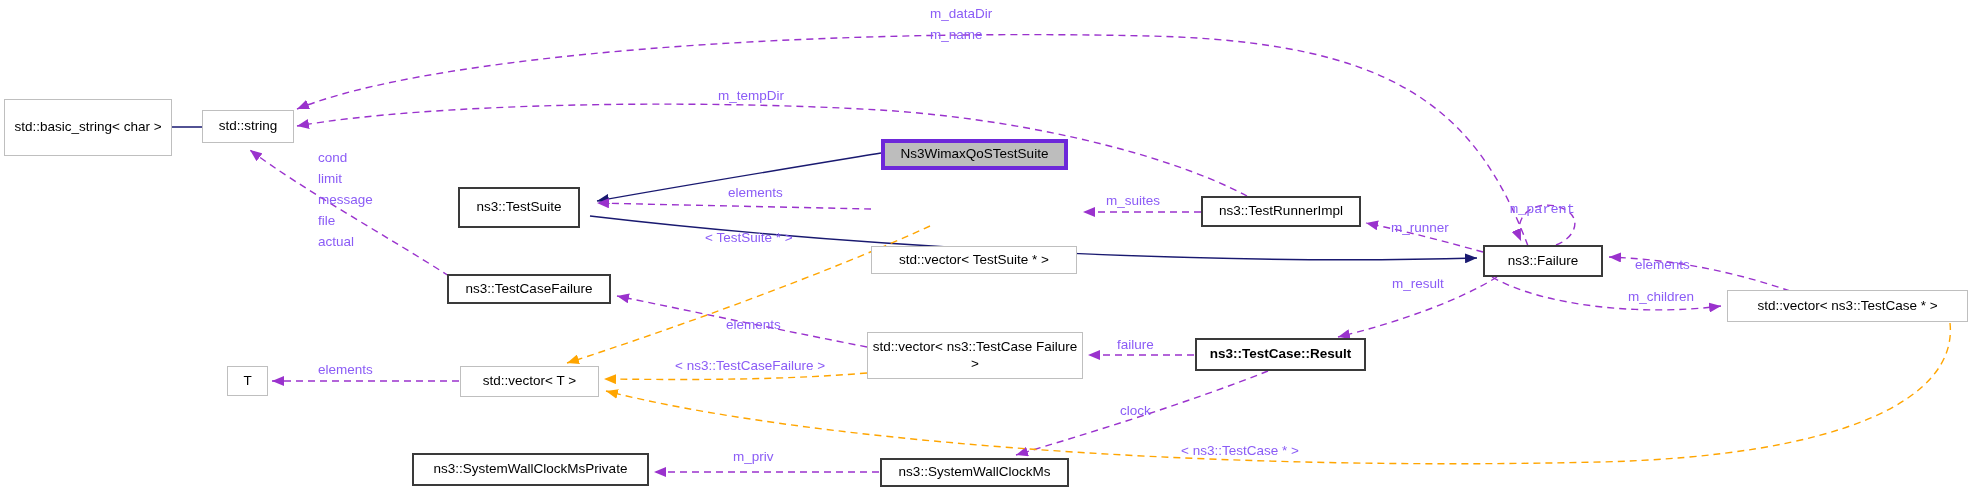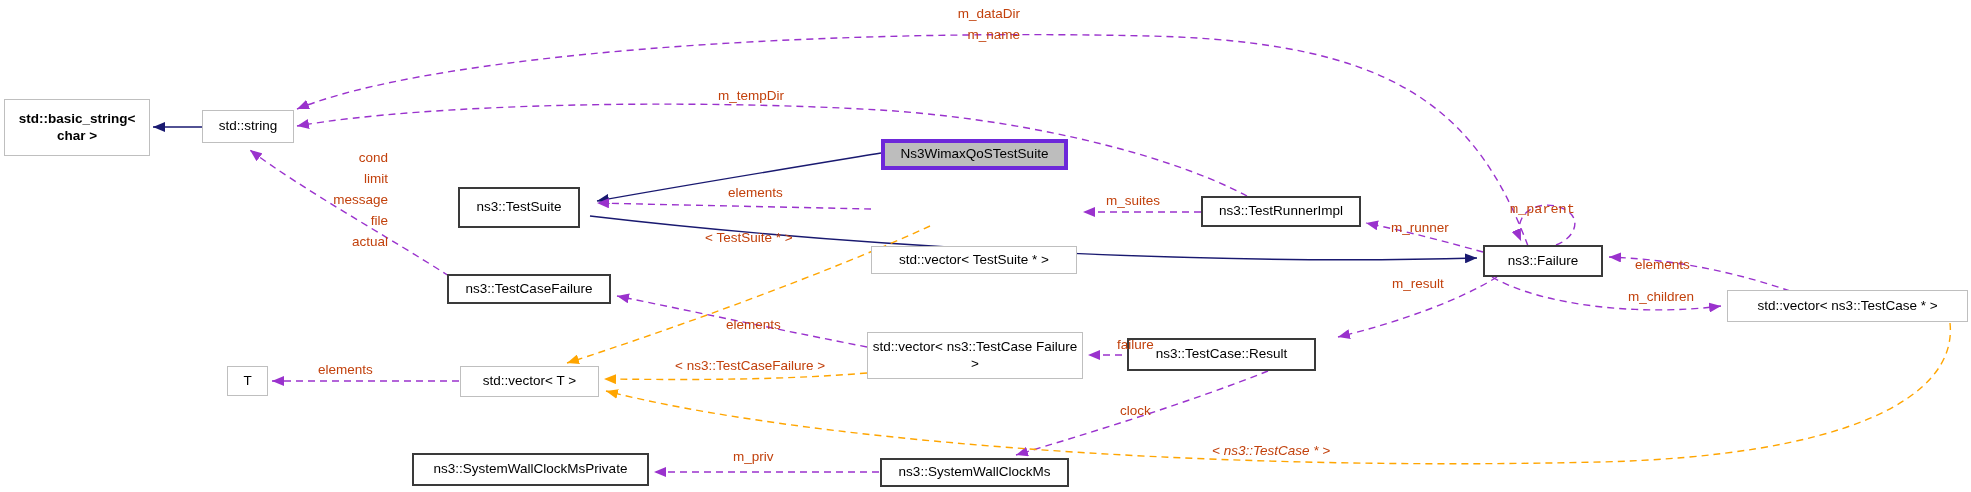--- a/index.html
+++ b/index.html
@@ -21,23 +21,23 @@
     border:1px solid #bfbfbf;
     box-sizing:border-box;
     line-height:1.2;
     padding:1px 4px;
     white-space:normal;
   }
   .node.strong{border:2px solid #3a3a3a;}
   .node.current{background:#bdbdbd;border:4px solid #6d28d9;}
   .elabel{
     position:absolute;
-    color:#c2410c;
+    color:#8b5cf6;
     white-space:pre-line;
-    text-align:right;
+    text-align:left;
     line-height:1.55;
   }
 </style>
 </head>
 <body>
 
 <div class="canvas">
 
   <svg class="edges" viewBox="0 0 1971 492" xmlns="http://www.w3.org/2000/svg">
     <defs>
@@ -70,31 +70,31 @@
     <path d="M 867,347 C 790,332 700,313 617,296" stroke="#9a32cd" stroke-width="1.4" stroke-dasharray="7,5" fill="none" marker-end="url(#arr-purple)"></path>
     <path d="M 449,276 C 390,238 300,188 250,150" stroke="#9a32cd" stroke-width="1.4" stroke-dasharray="7,5" fill="none" marker-end="url(#arr-purple)"></path>
     <path d="M 879,472 L 654,472" stroke="#9a32cd" stroke-width="1.4" stroke-dasharray="7,5" fill="none" marker-end="url(#arr-purple)"></path>
     <path d="M 459,381 L 272,381" stroke="#9a32cd" stroke-width="1.4" stroke-dasharray="7,5" fill="none" marker-end="url(#arr-purple)"></path>
 
     <path d="M 930,226 C 830,272 670,330 567,363" stroke="#ffa500" stroke-width="1.4" stroke-dasharray="7,5" fill="none" marker-end="url(#arr-orange)"></path>
     <path d="M 867,373 C 780,380 700,380 604,379" stroke="#ffa500" stroke-width="1.4" stroke-dasharray="7,5" fill="none" marker-end="url(#arr-orange)"></path>
     <path d="M 1950,323 C 1958,400 1840,456 1600,462 C 1180,472 790,438 606,391" stroke="#ffa500" stroke-width="1.4" stroke-dasharray="7,5" fill="none" marker-end="url(#arr-orange)"></path>
   </svg>
 
-  <div class="node" style="left:4px;top:99px;width:146px;height:57px;font-weight:bold;">std::basic_string&lt; char &gt;</div>
+  <div class="node" style="left:4px;top:99px;width:168px;height:57px;">std::basic_string&lt; char &gt;</div>
   <div class="node" style="left:202px;top:110px;width:92px;height:33px;">std::string</div>
   <div class="node current" style="left:881px;top:139px;width:187px;height:31px;">Ns3WimaxQoSTestSuite</div>
   <div class="node strong" style="left:458px;top:187px;width:122px;height:41px;">ns3::TestSuite</div>
   <div class="node" style="left:871px;top:198px;width:206px;height:28px;margin-top:48px;">std::vector&lt; TestSuite * &gt;</div>
   <div class="node strong" style="left:1201px;top:196px;width:160px;height:31px;">ns3::TestRunnerImpl</div>
   <div class="node strong" style="left:1483px;top:245px;width:120px;height:32px;">ns3::Failure</div>
   <div class="node" style="left:1727px;top:290px;width:241px;height:32px;">std::vector&lt; ns3::TestCase * &gt;</div>
   <div class="node strong" style="left:447px;top:274px;width:164px;height:30px;">ns3::TestCaseFailure</div>
   <div class="node" style="left:867px;top:332px;width:216px;height:47px;">std::vector&lt; ns3::TestCase Failure &gt;</div>
-  <div class="node strong" style="left:1127px;top:338px;width:189px;height:33px;">ns3::TestCase::Result</div>
+  <div class="node strong" style="left:1195px;top:338px;width:171px;height:33px;font-weight:bold;">ns3::TestCase::Result</div>
   <div class="node" style="left:227px;top:366px;width:41px;height:30px;">T</div>
   <div class="node" style="left:460px;top:366px;width:139px;height:31px;">std::vector&lt; T &gt;</div>
   <div class="node strong" style="left:412px;top:453px;width:237px;height:33px;">ns3::SystemWallClockMsPrivate</div>
   <div class="node strong" style="left:880px;top:458px;width:189px;height:29px;">ns3::SystemWallClockMs</div>
 
   <div class="elabel" style="left:930px;top:4px;width:90px;">m_dataDir
 m_name</div>
   <div class="elabel" style="left:718px;top:86px;">m_tempDir</div>
   <div class="elabel" style="left:318px;top:148px;width:70px;">cond
 limit
@@ -108,15 +108,15 @@
   <div class="elabel" style="left:1635px;top:255px;">elements</div>
   <div class="elabel" style="left:1628px;top:287px;">m_children</div>
   <div class="elabel" style="left:1392px;top:274px;">m_result</div>
   <div class="elabel" style="left:1117px;top:335px;">failure</div>
   <div class="elabel" style="left:1120px;top:401px;">clock</div>
   <div class="elabel" style="left:726px;top:315px;">elements</div>
   <div class="elabel" style="left:318px;top:360px;">elements</div>
   <div class="elabel" style="left:733px;top:447px;">m_priv</div>
   <div class="elabel" style="left:705px;top:228px;">&lt; TestSuite * &gt;</div>
   <div class="elabel" style="left:675px;top:356px;">&lt; ns3::TestCaseFailure &gt;</div>
-  <div class="elabel" style="left:1212px;top:441px;font-style:italic;">&lt; ns3::TestCase * &gt;</div>
+  <div class="elabel" style="left:1181px;top:441px;">&lt; ns3::TestCase * &gt;</div>
 
 </div>
 
 </body></html>

